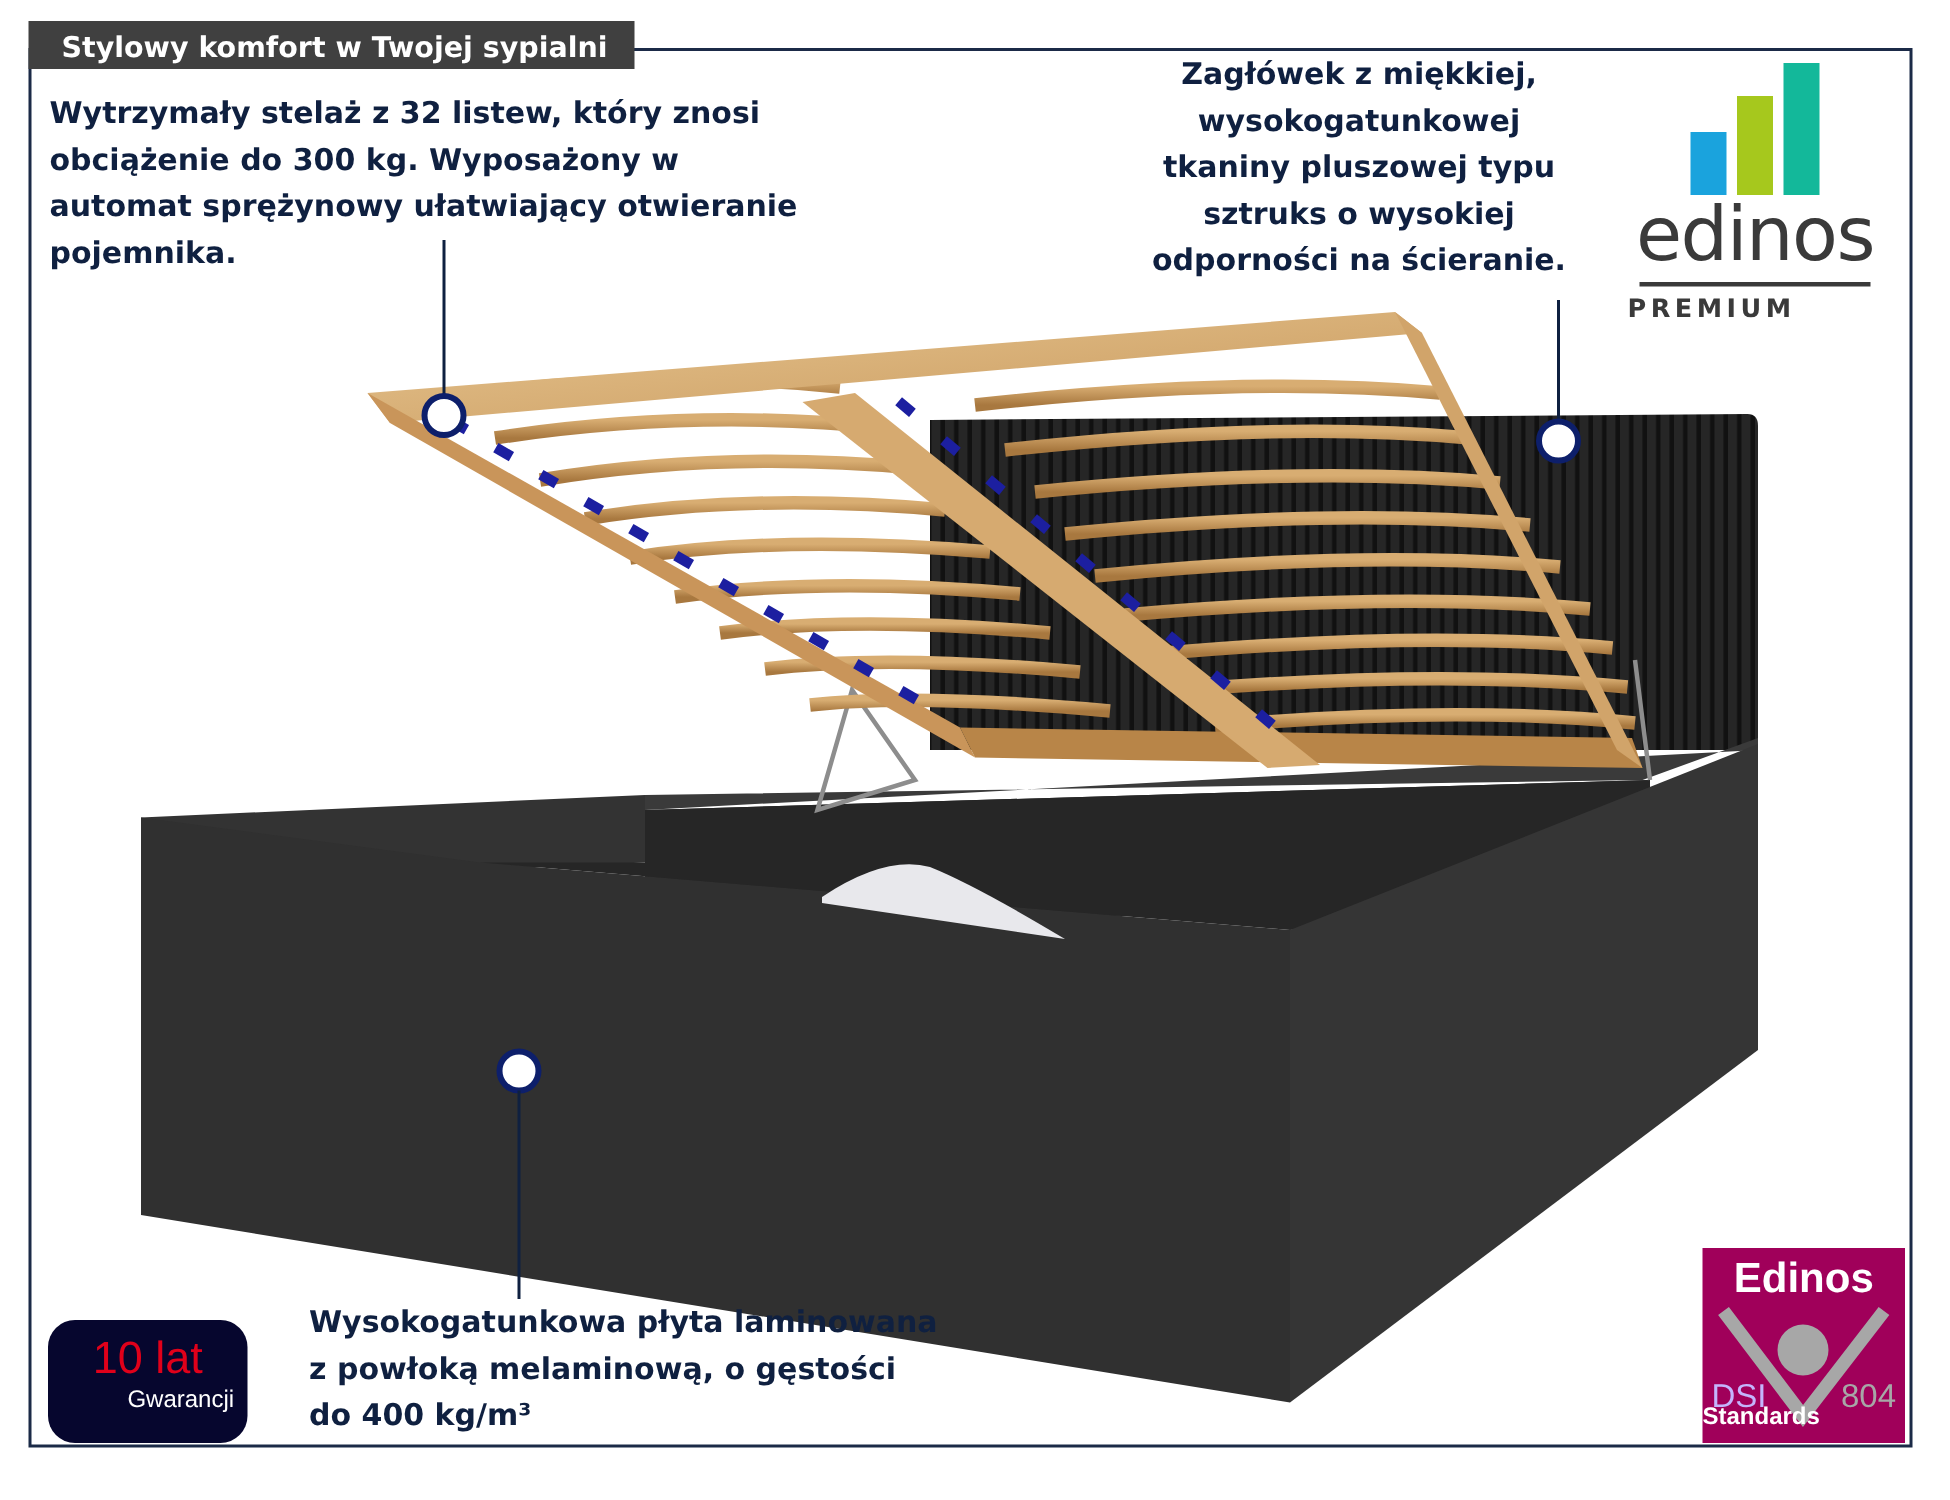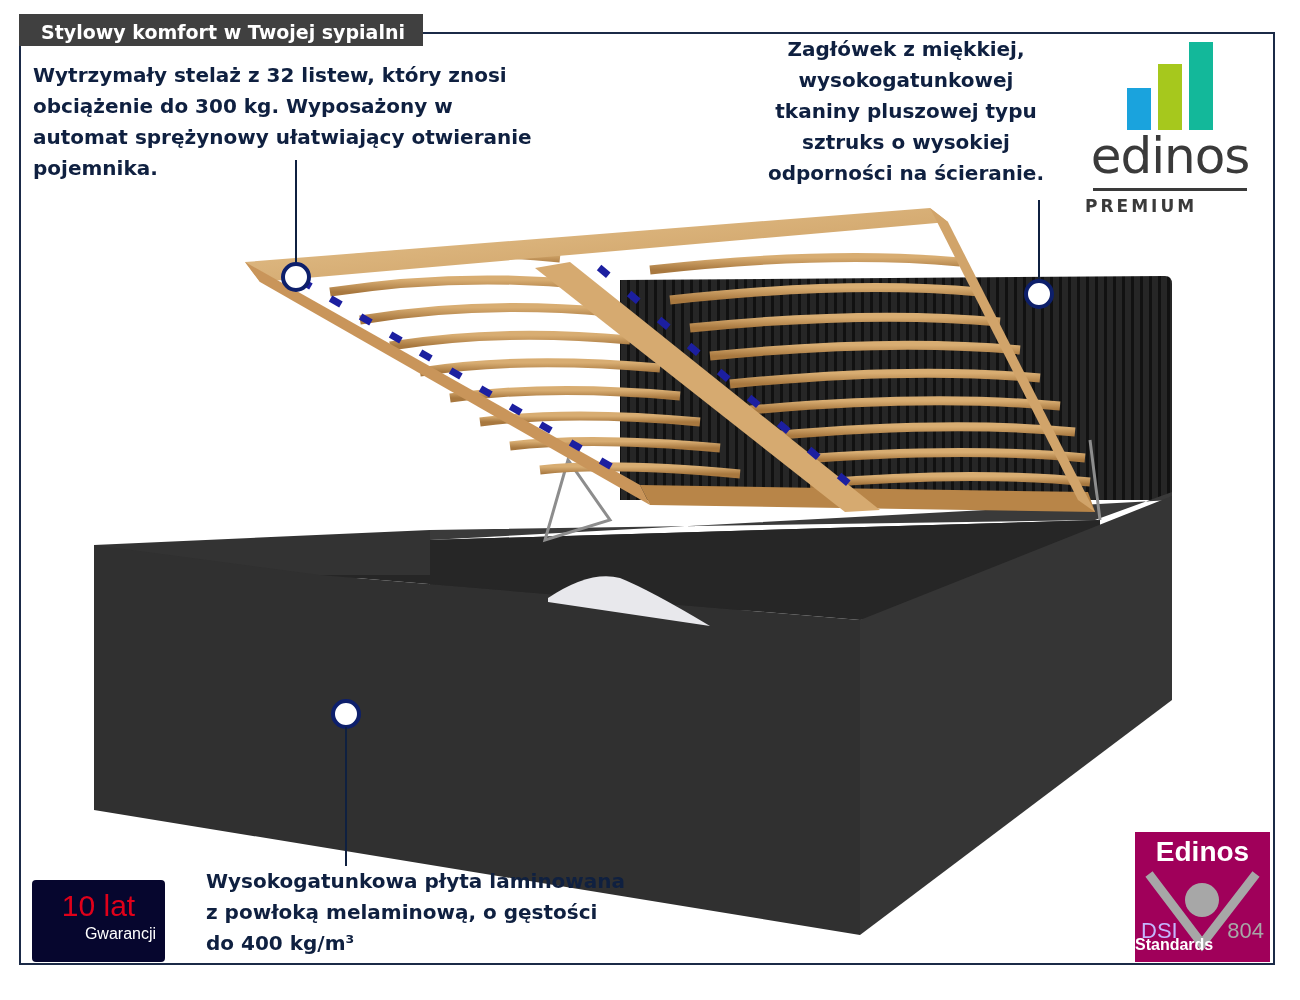--- a/index.html
+++ b/index.html
@@ -19,21 +19,21 @@
   .logo { position: absolute; left: 1085px; top: 42px; width: 170px; height: 180px; }
   .logo .bars { position: absolute; left: 42px; top: 0; width: 90px; height: 88px; }
   .logo .bar { position: absolute; bottom: 0; width: 24px; }
   .logo .word { position: absolute; left: 0; top: 86px; width: 170px; text-align: center;
                 font-family: "DejaVu Sans", sans-serif; font-size: 50px; color: #3a3a3a;
                 letter-spacing: -1px; line-height: 56px; }
   .logo .rule { position: absolute; left: 8px; top: 146px; width: 154px; height: 3px; background: #3a3a3a; }
   .logo .sub { position: absolute; left: 0; top: 154px; width: 170px; 
                font-weight: bold; font-size: 17px; letter-spacing: 3px; color: #3a3a3a; }
   .warranty { position: absolute; left: 32px; top: 880px; width: 133px; height: 82px;
-              background: #06062e; border-radius: 4px; text-align: center; }
+              background: #06062e; border-radius: 18px; text-align: center; }
   .warranty .big { color: #e0001a; font-family: "Liberation Sans", sans-serif; font-size: 30px;
                    line-height: 34px; padding-top: 9px; font-weight: normal; }
   .warranty .small { color: #ffffff; font-family: "Liberation Sans", sans-serif; font-size: 16px;
                      line-height: 22px; padding-left: 44px; }
   .badge { position: absolute; left: 1135px; top: 832px; width: 135px; height: 130px;
            background: #a0005a; overflow: hidden; }
   .badge .top { position: absolute; left: 0; top: 4px; width: 135px; text-align: center;
                 color: #fff; font-weight: bold; font-family: "Liberation Sans", sans-serif; font-size: 28px; }
   .badge .dsi { position: absolute; left: 6px; top: 86px; color: #c4b5fd;
                 font-family: "Liberation Sans", sans-serif; font-size: 22px; }

